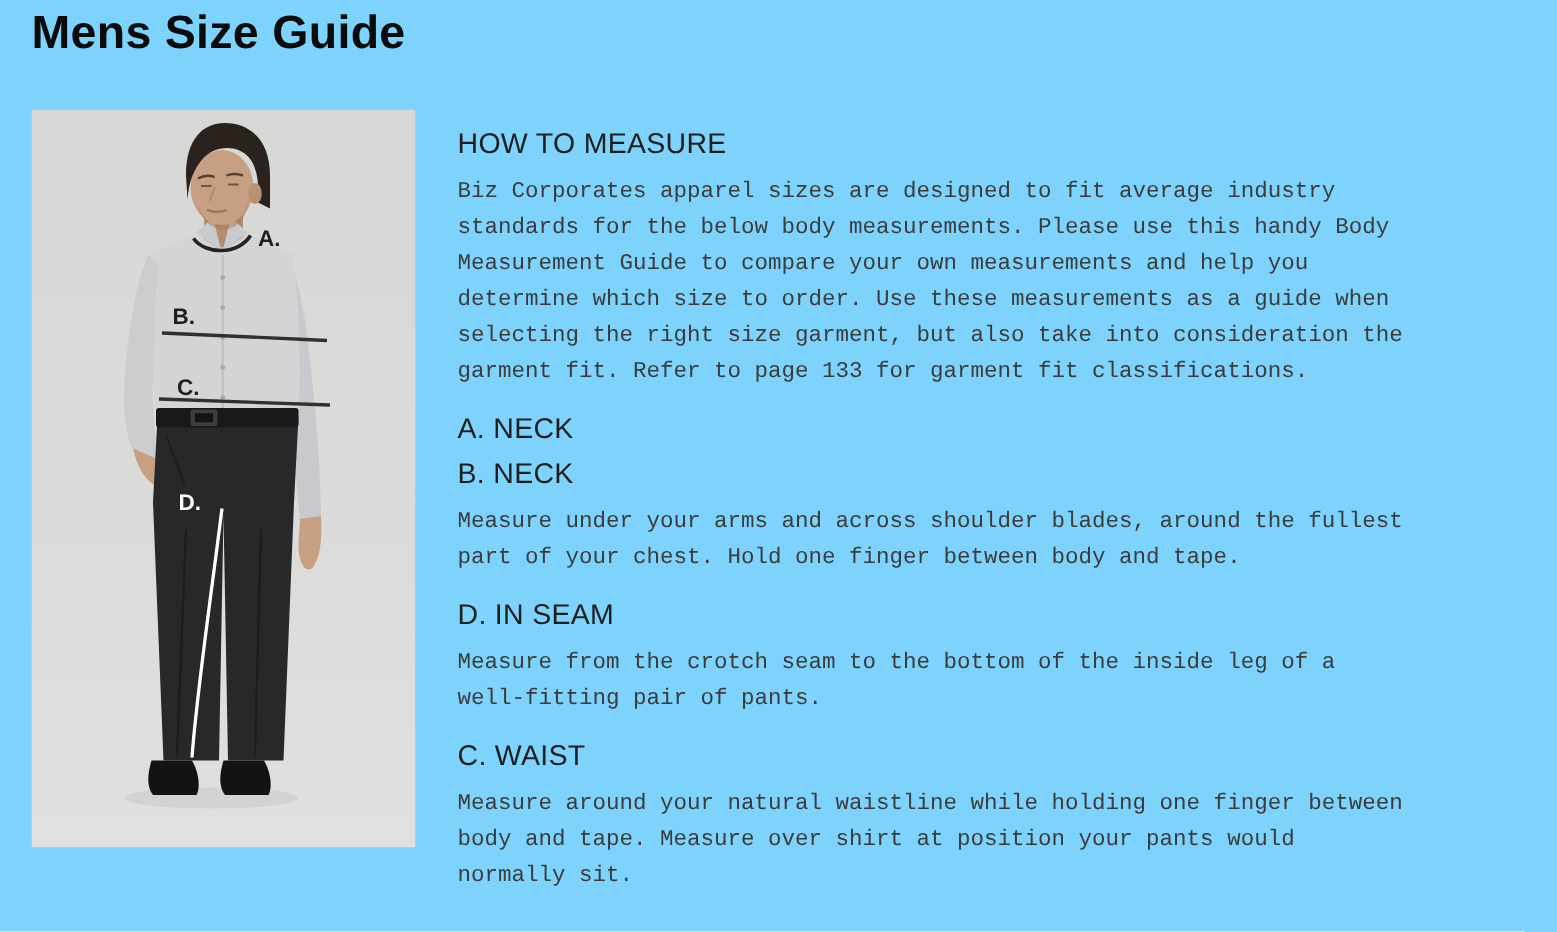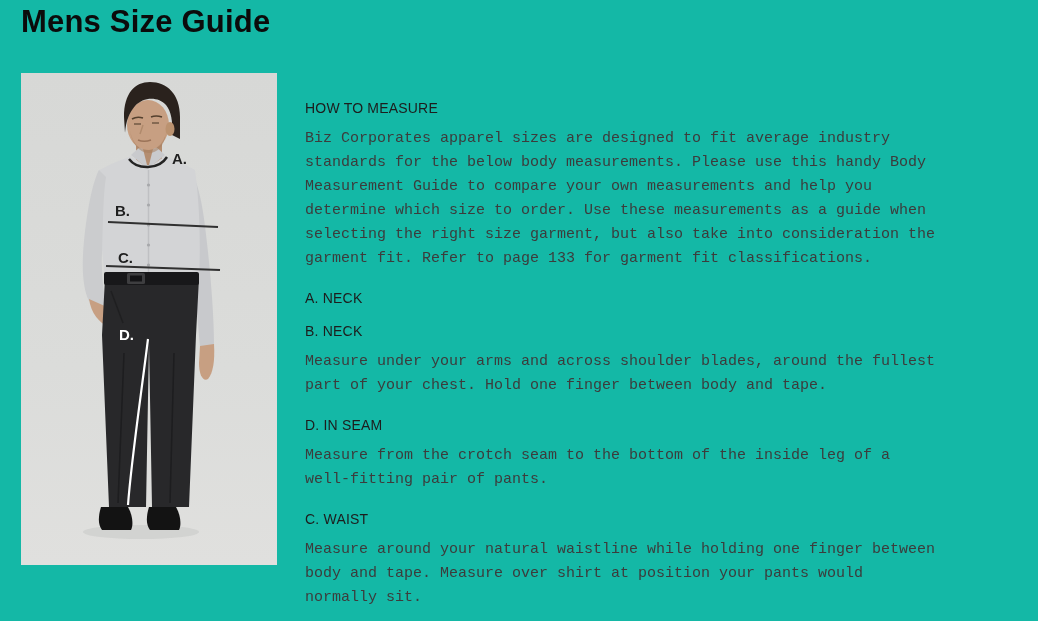--- a/index.html
+++ b/index.html
@@ -5,21 +5,21 @@
   html, body {
     margin: 0;
     padding: 0;
     background: #ffffff;
     font-family: "Liberation Sans", "DejaVu Sans", sans-serif;
   }
   .page {
     position: relative;
     width: 1038px;
     height: 621px;
-    background: #14b8a6;
+    background: #7dd3fc;
     overflow: hidden;
   }
   .page-title {
     position: absolute;
     left: 21px;
     top: 3px;
     margin: 0;
     font-size: 31px;
     line-height: 37px;
     font-weight: 600;
@@ -34,22 +34,22 @@
     height: 492px;
   }
   .figure svg { display: block; }
   .content {
     position: absolute;
     left: 305px;
     top: 86px;
     width: 634px;
   }
   .content h2 {
-    margin: 11px 0 8px 0;
-    font-size: 14px;
+    margin: 0 0 8px 0;
+    font-size: 19px;
     line-height: 22px;
     font-weight: 400;
     letter-spacing: 0.2px;
     color: #1d1d1d;
   }
   .content p {
     margin: 0 0 16px 0;
     font-size: 15px;
     line-height: 24px;
     color: #3c3c3c;

